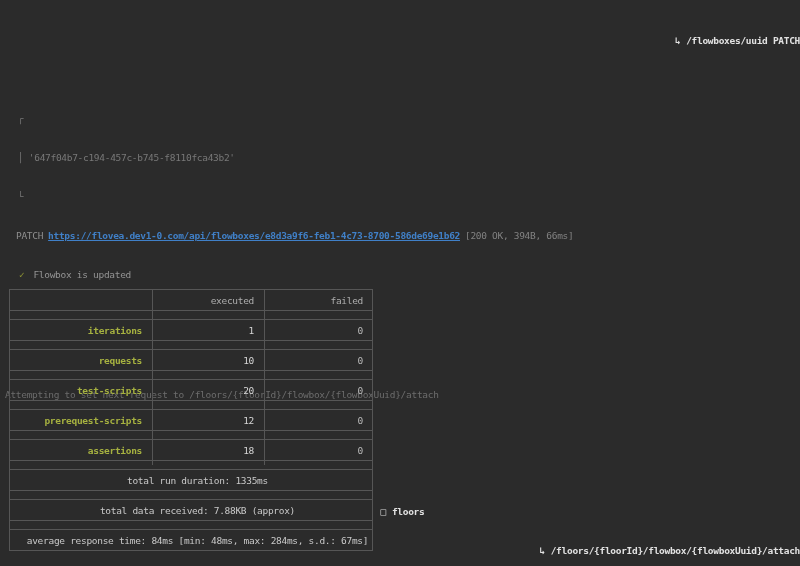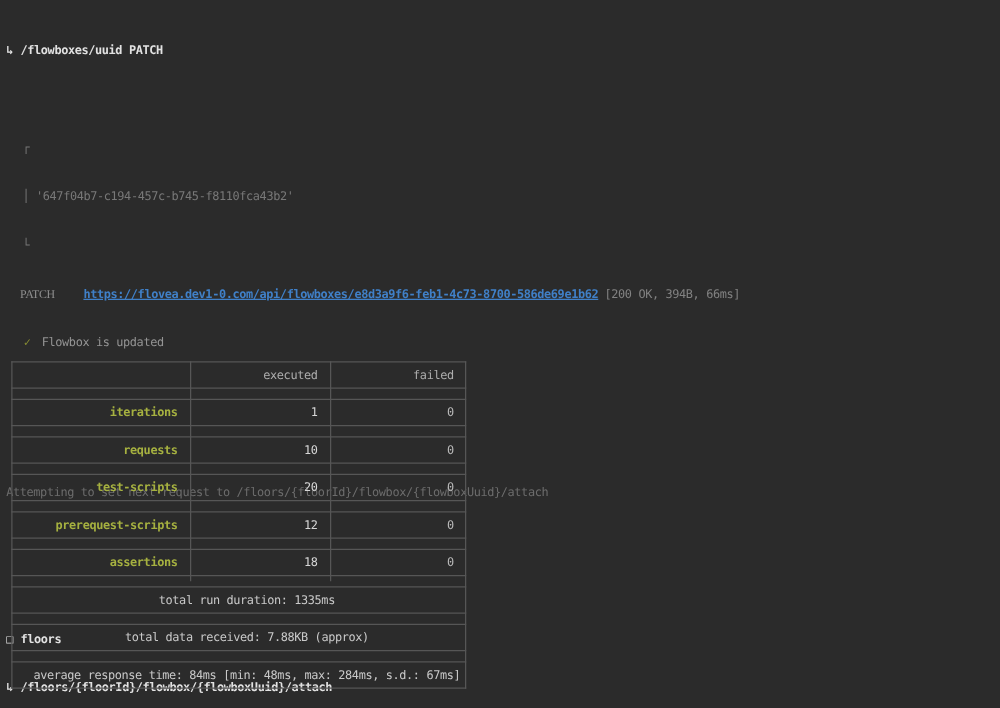--- a/index.html
+++ b/index.html
@@ -11,32 +11,32 @@
     font-family:"DejaVu Sans Mono", monospace;
   }
 
   
   .log {
     position:absolute; top:8px; left:5px; right:0;
     font-size:9.5px; line-height:13px; letter-spacing:-0.3px;
     white-space:pre;
   }
   .line { height:13px; }
-  .title  { color:#e2e2e2; font-weight:bold; }
+  .title  { color:#e2e2e2; font-weight:bold;text-align:right; }
   .arrow  { color:#e2e2e2; margin-right:6px; font-weight:bold; }
   .console{ color:#787878; padding-left:13px; }
   .req    { padding-left:11px; color:#8f8f8f; }
-  .method { color:#8f8f8f; margin-right:23px;font-family:Liberation Serif, serif; }
+  .method { color:#8f8f8f; margin-right:5px; }
   .url    { color:#4080c8; text-decoration:underline; font-weight:bold; cursor:pointer; }
   .meta   { color:#828282; margin-left:5px; }
   .assert { padding-left:14px; }
   .check  { color:#8a8f33; margin-right:9px; }
   .assert-text { color:#949494; }
   .attempt{ color:#6c6c6c;margin-top:42px; }
-  .folder { color:#e2e2e2; font-weight:bold; }
+  .folder { color:#e2e2e2; font-weight:bold;text-align:center; }
   .folder-icon { margin-right:6px; font-weight:normal; color:#d6d6d6; }
 
   
   .summary {
     position:absolute; left:9px; top:289px;
     width:364px; height:262px;
     font-size:9.5px; letter-spacing:-0.3px;
   }
   .trow {
     display:flex; align-items:center;

